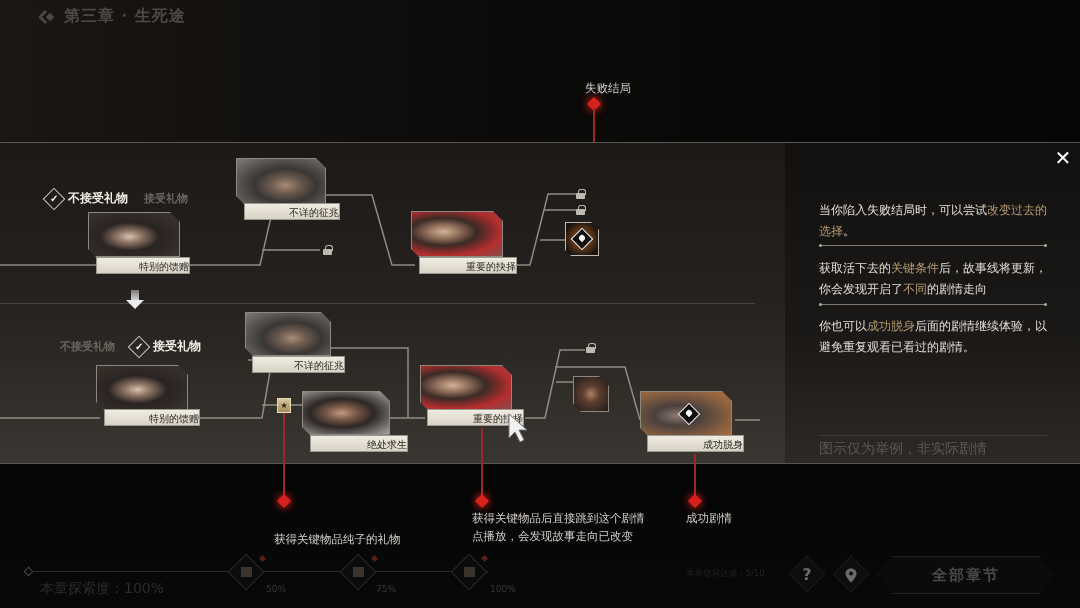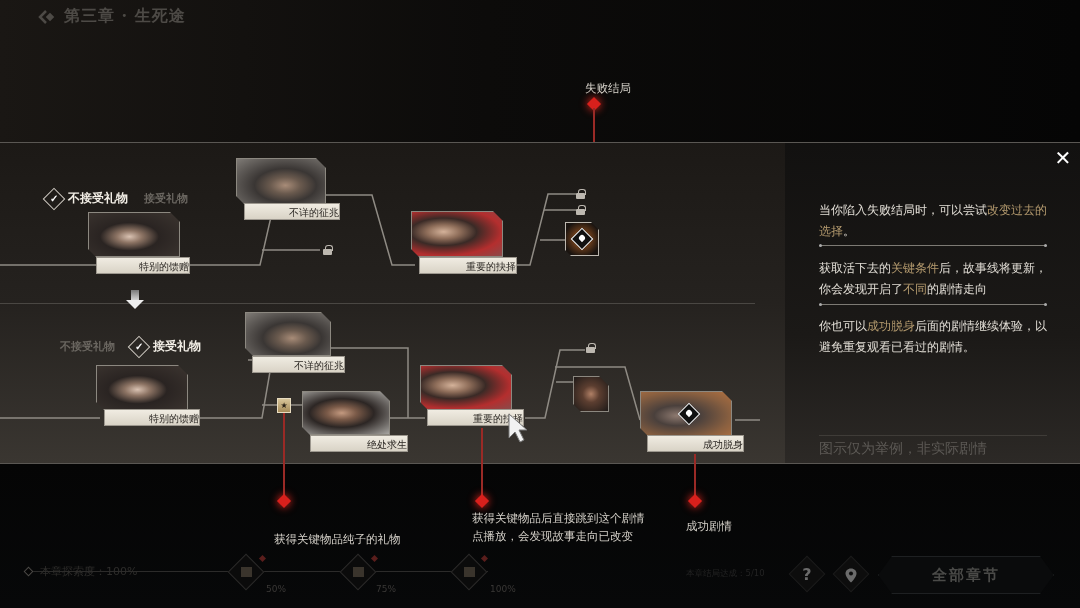--- a/index.html
+++ b/index.html
@@ -77,21 +77,21 @@
   .down-arrow .head { position: absolute; left: 0; top: 10px; width: 0; height: 0; border-left: 9px solid transparent; border-right: 9px solid transparent; border-top: 9px solid #eee; }
 
   
   .anno-dot { position: absolute; width: 10px; height: 10px; background: #d8201c; transform: rotate(45deg); box-shadow: 0 0 8px #ff2a20; }
   .anno-line { position: absolute; width: 1.5px; background: #9a2a26; }
   .anno-text { position: absolute; font-size: 11.5px; color: #d4d0c8; line-height: 20px; }
 
   
   .progress { position: absolute; left: 28px; top: 571px; width: 460px; height: 1px; background: #2c2b2a; }
   .prog-start { position: absolute; left: 25px; top: 568px; width: 7px; height: 7px; border: 1px solid #4a4845; transform: rotate(45deg); background: #050505; }
-  .prog-label { position: absolute; left: 40px; top: 564px; font-size: 11px; color: #2e2d2b; }
+  .prog-label { position: absolute; left: 40px; top: 580px; font-size: 14px; color: #2e2d2b; }
   .gift { position: absolute; width: 26px; height: 26px; transform: rotate(45deg); background: #0b0b0b; border: 1px solid #2a2928; }
   .gift-ico { position: absolute; width: 11px; height: 10px; background: #3a342c; }
   .gift-dot { position: absolute; width: 5px; height: 5px; background: #5a1e1c; transform: rotate(45deg); }
   .gift-pct { position: absolute; font-size: 9px; color: #3a3836; }
   .ending-count { position: absolute; left: 686px; top: 568px; font-size: 8.5px; color: #232323; }
   .foot-ic { position: absolute; width: 26px; height: 26px; transform: rotate(45deg); background: #0d0d0d; border: 1px solid #1a1a1a; }
   .foot-ic span { position: absolute; left: 0; top: 0; width: 100%; height: 100%; transform: rotate(-45deg); color: #6b6b6b; font-size: 16px; font-weight: bold; text-align: center; line-height: 26px; }
   .all-chapters { position: absolute; left: 878px; top: 556px; width: 176px; height: 38px; background: #0a0b0c; border: 1px solid #1e2022;
     clip-path: polygon(14px 0, calc(100% - 14px) 0, 100% 50%, calc(100% - 14px) 100%, 14px 100%, 0 50%);
     font-family: "DejaVu Serif", serif; font-weight: bold; font-size: 15px; color: #4a4a48; text-align: center; line-height: 36px; letter-spacing: 2px; }
@@ -235,21 +235,21 @@
 <div class="anno-dot" style="left:279px;top:496px;"></div>
 <div class="anno-text" style="left:274px;top:529px;">获得关键物品纯子的礼物</div>
 
 <div class="anno-line" style="left:481px;top:428px;height:70px;"></div>
 <div class="anno-dot" style="left:477px;top:496px;"></div>
 <div class="anno-text" style="left:472px;top:508px;">获得关键物品后直接跳到这个剧情</div>
 <div class="anno-text" style="left:472px;top:526px;">点播放，会发现故事走向已改变</div>
 
 <div class="anno-line" style="left:694px;top:454px;height:44px;"></div>
 <div class="anno-dot" style="left:690px;top:496px;"></div>
-<div class="anno-text" style="left:686px;top:508px;margin-top:8px;">成功剧情</div>
+<div class="anno-text" style="left:686px;top:508px;">成功剧情</div>
 
 <div class="progress"></div>
 <div class="prog-start"></div>
 <div class="prog-label">本章探索度：100%</div>
 
 <div class="gift" style="left:233px;top:559px;"></div>
 <div class="gift-ico" style="left:241px;top:567px;"></div>
 <div class="gift-dot" style="left:260px;top:556px;"></div>
 <div class="gift-pct" style="left:266px;top:584px;">50%</div>
 

